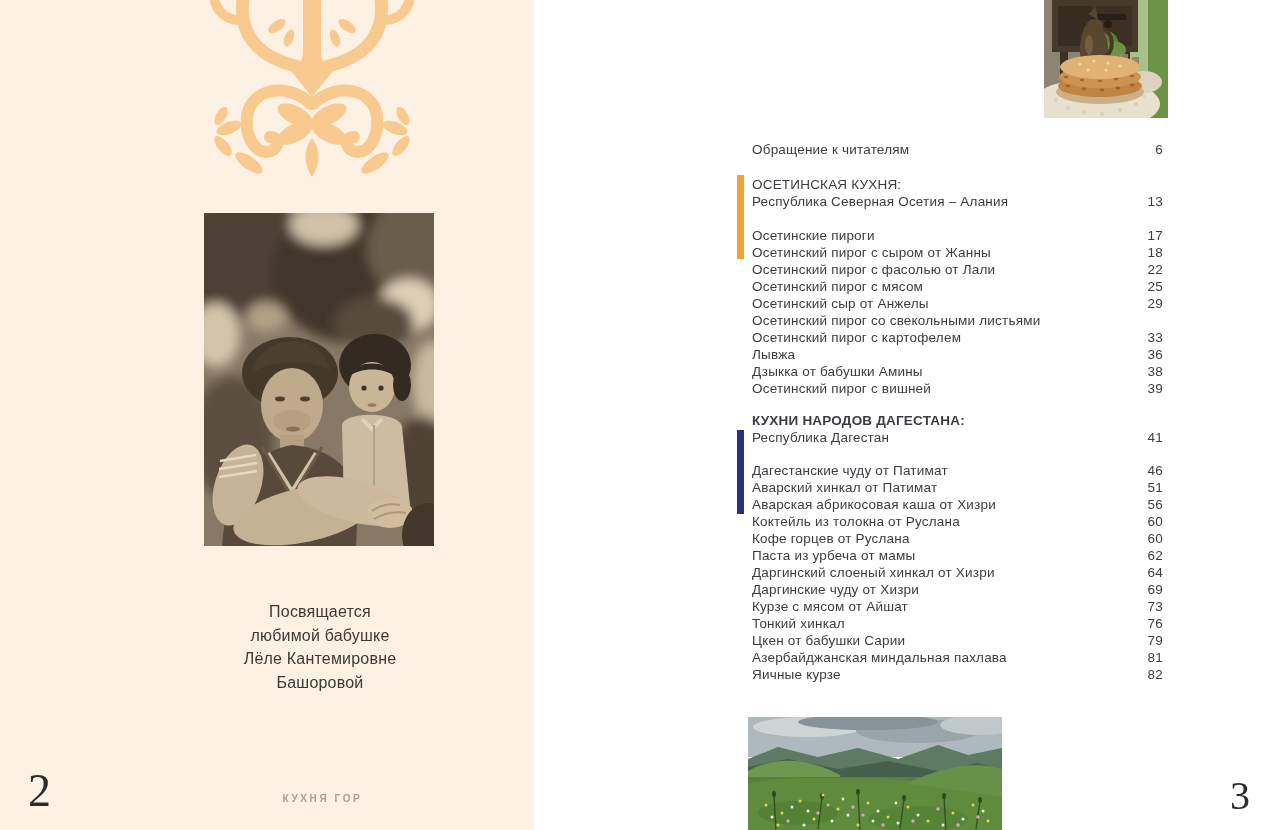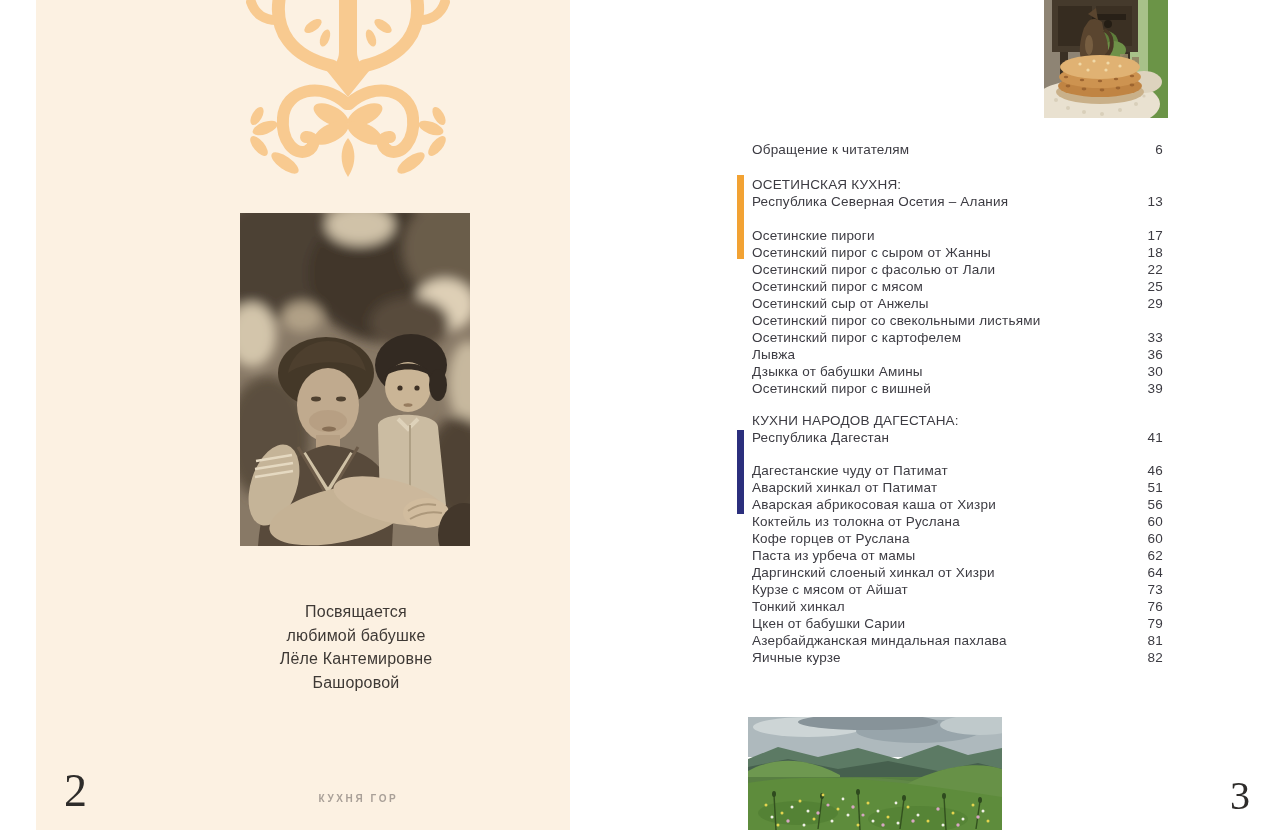--- a/index.html
+++ b/index.html
@@ -1,21 +1,21 @@
 <!DOCTYPE html>
 <html style="--left-bg: #FCF1E2; --right-bg: #FFFFFF; --toc-text: #3C3B42; --footer-text: #A9A098;"><head>
 <meta charset="utf-8">
 <style>
   html,body{margin:0;padding:0;}
   body{
     width:1280px;height:830px;position:relative;overflow:hidden;
     font-family:"Liberation Sans",sans-serif;background:#fff;
   }
   .page{position:absolute;top:0;height:830px;}
-  #left-page{left:0;width:534px;background:var(--left-bg,#FCF1E2);margin-left:36px;}
+  #left-page{left:0;width:534px;background:var(--left-bg,#FCF1E2);}
   #right-page{left:645px;width:635px;background:var(--right-bg,#FFFFFF);}
 
   
   .ornament{position:absolute;left:198px;top:0;width:232px;height:178px;color:#F8CA90;}
 
   
   .family-photo{position:absolute;left:204px;top:213px;width:230px;height:333px;overflow:hidden;}
 
   
   .dedication{
@@ -252,27 +252,27 @@
       <div class="toc-row">
         <span class="toc-title">Осетинский пирог с картофелем</span>
         <span class="toc-page">33</span>
       </div>
       <div class="toc-row">
         <span class="toc-title">Лывжа</span>
         <span class="toc-page">36</span>
       </div>
       <div class="toc-row">
         <span class="toc-title">Дзыкка от бабушки Амины</span>
-        <span class="toc-page">30</span>
+        <span class="toc-page">38</span>
       </div>
       <div class="toc-row">
         <span class="toc-title">Осетинский пирог с вишней</span>
         <span class="toc-page">39</span>
       </div>
-      <div class="toc-row" style="margin-top: 15px;">
+      <div class="toc-row" style="margin-top: 15px; font-weight: bold;">
         <span class="toc-title">КУХНИ НАРОДОВ ДАГЕСТАНА:</span>
         <span class="toc-page"></span>
       </div>
       <div class="toc-row">
         <span class="toc-title">Республика Дагестан</span>
         <span class="toc-page">41</span>
       </div>
       <div class="toc-row" style="margin-top: 16px;">
         <span class="toc-title">Дагестанские чуду от Патимат</span>
         <span class="toc-page">46</span>
@@ -293,20 +293,24 @@
         <span class="toc-title">Кофе горцев от Руслана</span>
         <span class="toc-page">60</span>
       </div>
       <div class="toc-row">
         <span class="toc-title">Паста из урбеча от мамы</span>
         <span class="toc-page">62</span>
       </div>
       <div class="toc-row">
         <span class="toc-title">Даргинский слоеный хинкал от Хизри</span>
         <span class="toc-page">64</span>
+      </div>
+      <div class="toc-row">
+        <span class="toc-title">Даргинские чуду от Хизри</span>
+        <span class="toc-page">69</span>
       </div>
       <div class="toc-row">
         <span class="toc-title">Курзе с мясом от Айшат</span>
         <span class="toc-page">73</span>
       </div>
       <div class="toc-row">
         <span class="toc-title">Тонкий хинкал</span>
         <span class="toc-page">76</span>
       </div>
       <div class="toc-row">

